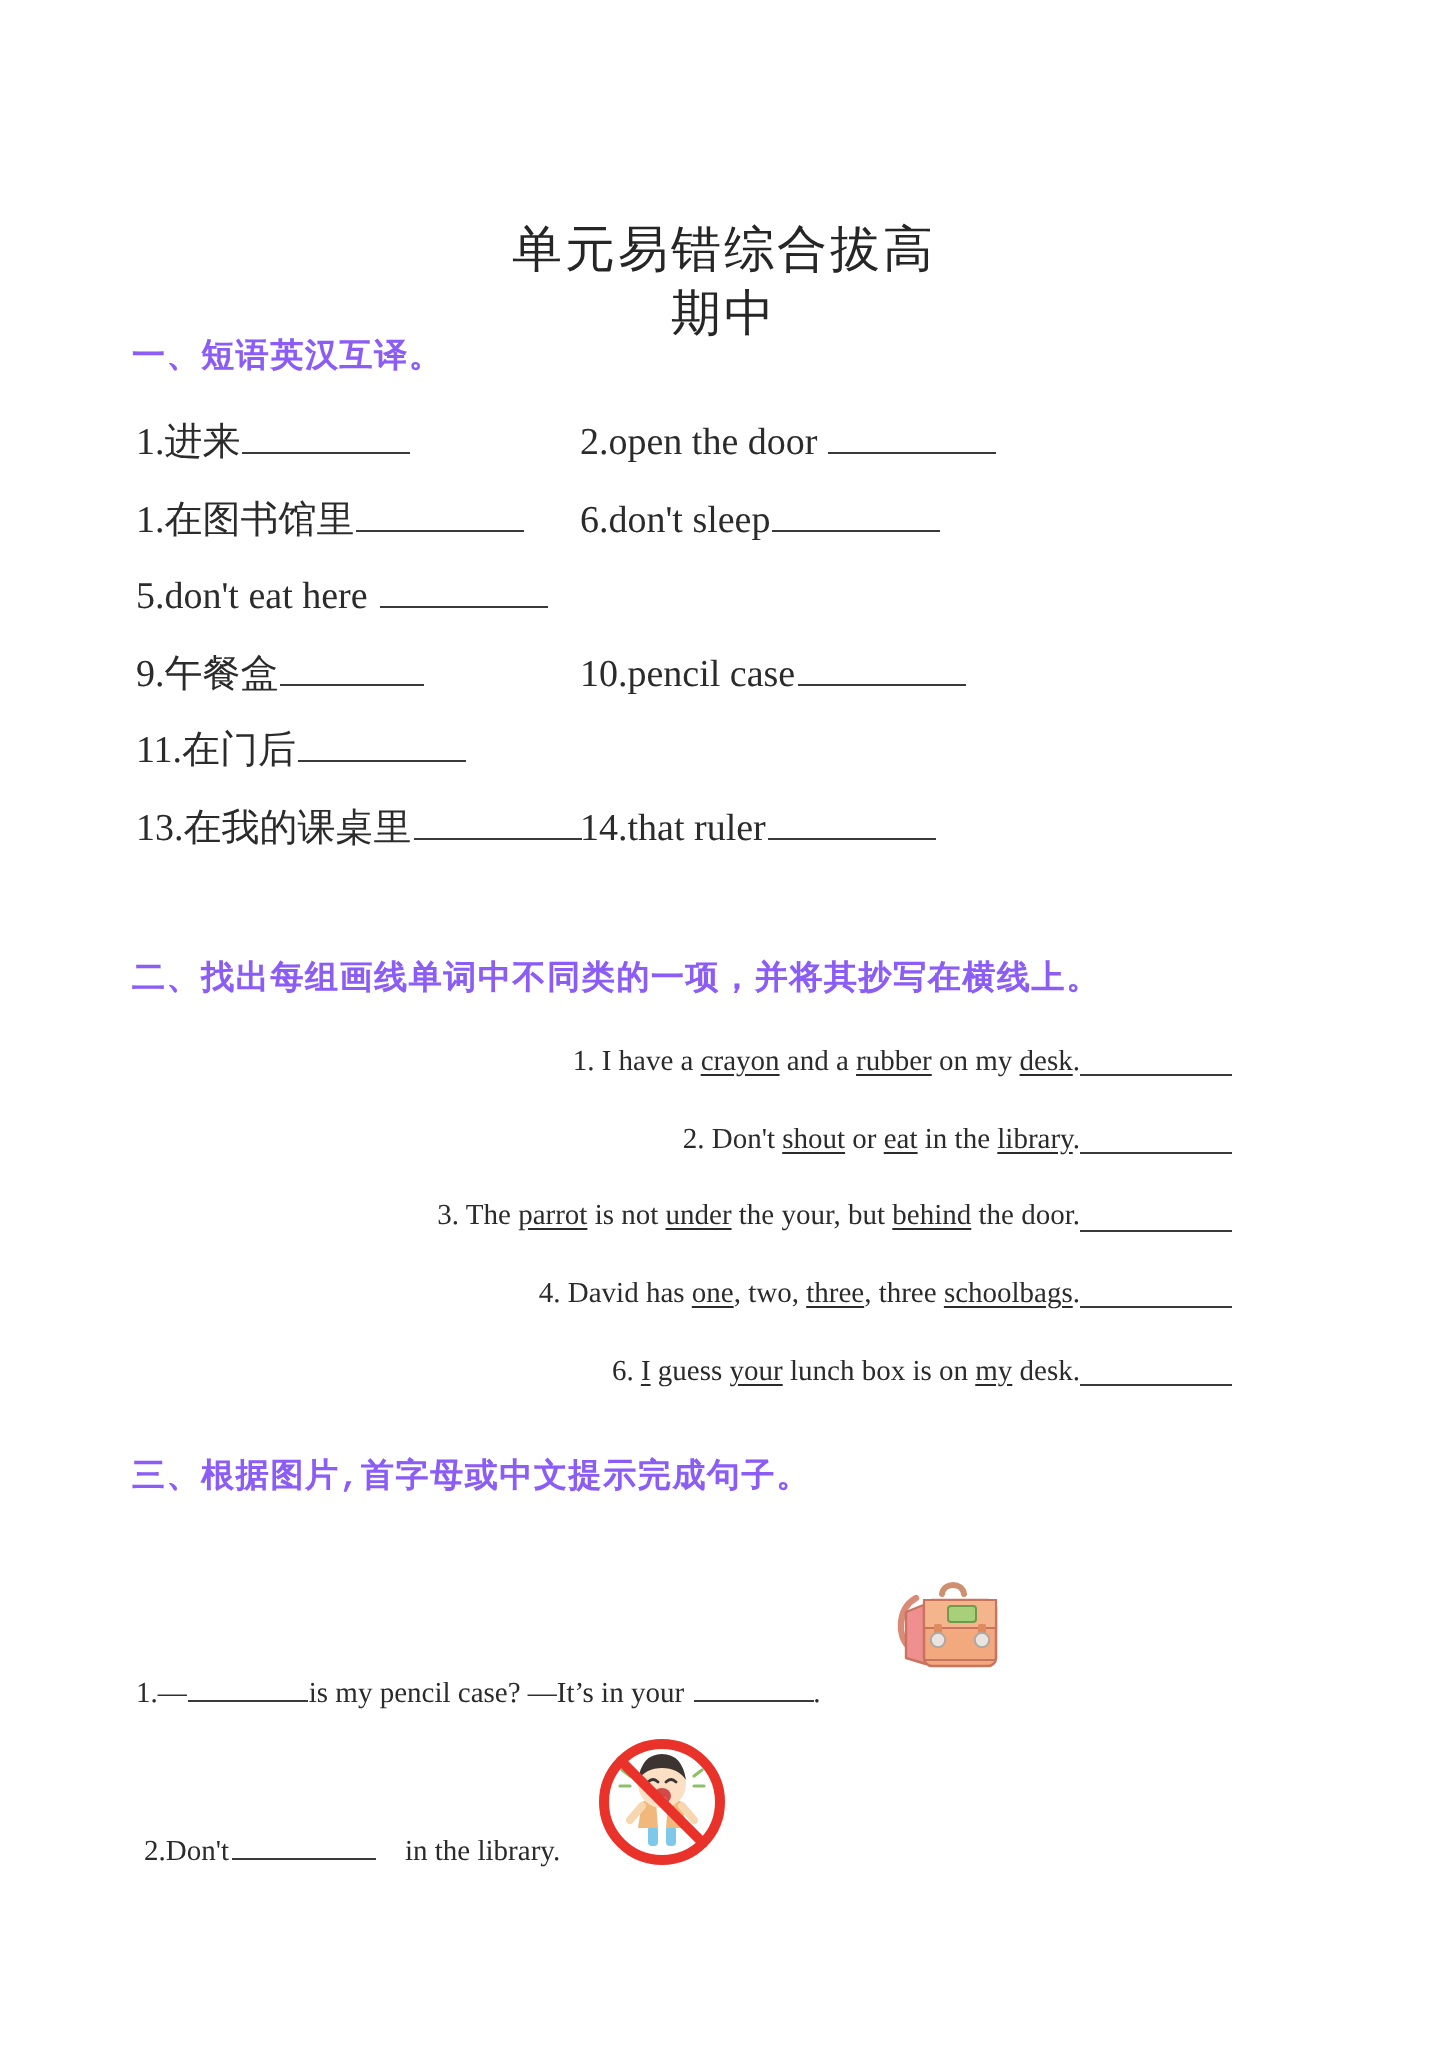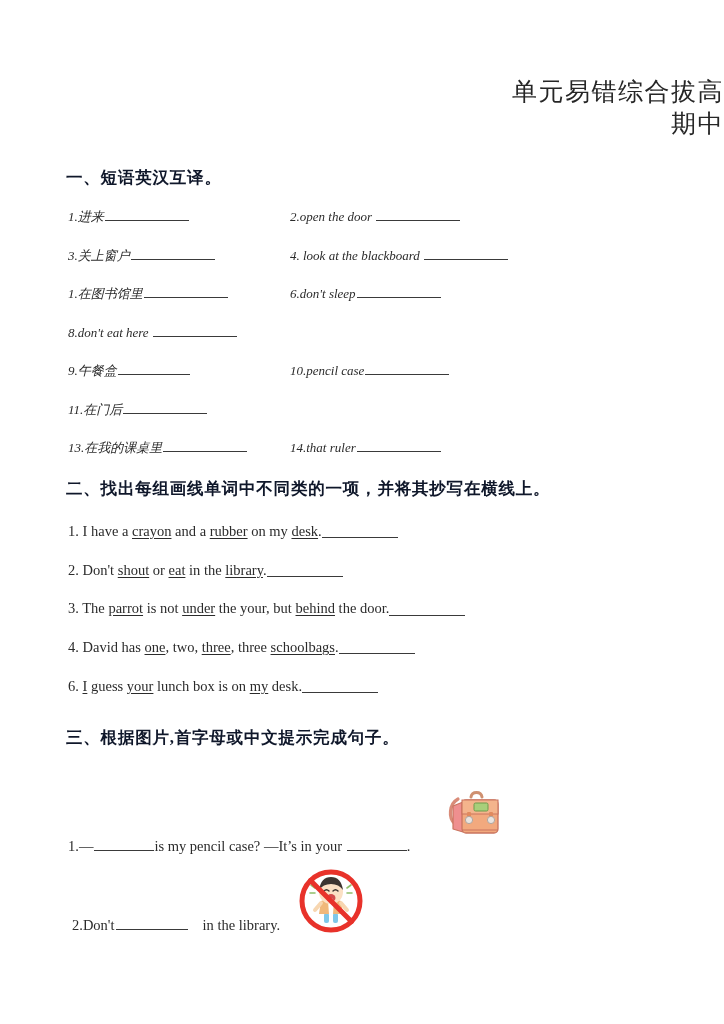--- a/index.html
+++ b/index.html
@@ -18,60 +18,59 @@
   .page {
     position: relative;
     width: 724px;
     height: 1024px;
     padding: 0;
     box-sizing: border-box;
   }
 
   
   .title-block {
-    text-align: right;
-    padding-top: 76px;
+    text-align: center;
+    padding-top: 109px;
     line-height: 1.28;
   }
   .title-line {
     font-size: 25px;
     letter-spacing: 1.5px;
     color: #262626;
     font-family: "DejaVu Serif", "Liberation Serif", serif;
   }
 
   
   .section-head {
-    color: #0f172a;
+    color: #8b5cf6;
     font-size: 16.5px;
     font-weight: bold;
     letter-spacing: 0.8px;
-    font-family: Liberation Serif, serif;
+    font-family: Liberation Mono, monospace;
   }
   .sec1-head { position: absolute; left: 66px; top: 167px; }
   .sec2-head { position: absolute; left: 66px; top: 478px; }
   .sec3-head { position: absolute; left: 66px; top: 727px; }
 
   
   .phrase-grid {
     position: absolute;
     left: 68px;
     top: 208px;
     width: 560px;
   }
   .phrase-row {
     display: flex;
     height: 38.5px;
     align-items: flex-start;
   }
   .phrase-cell {
-    font-size: 13px;
+    font-size: 19px;
     white-space: nowrap;
     line-height: 1.25;
-    font-style: italic;
   }
   .phrase-cell.left  { width: 222px; }
   .phrase-cell.right { width: 330px; }
   .blank {
     display: inline-block;
     border-bottom: 1.2px solid #3a3a3a;
     vertical-align: baseline;
     height: 0.95em;
     margin-left: 1px;
   }
@@ -82,21 +81,21 @@
 
   
   .diff-list {
     position: absolute;
     left: 68px;
     top: 522px;
     width: 566px;
   }
   .diff-row {
     display: flex;
-    justify-content: flex-start;
+    justify-content: flex-end;
     align-items: flex-start;
     height: 38.7px;
   }
   .diff-text {
     font-size: 14.5px;
     line-height: 1.25;
     white-space: nowrap;
   }
   .diff-text u { text-decoration: underline; text-underline-offset: 1.5px; }
   .ans-blank {
@@ -149,29 +148,25 @@
   </div>
 
   <div class="section-head sec1-head">一、短语英汉互译。</div>
 
   <div class="phrase-grid">
     <div class="phrase-row">
       <div class="phrase-cell left"><span>1.进来</span><span class="blank b-long"></span></div>
       <div class="phrase-cell right"><span>2.open the door </span><span class="blank b-long"></span></div>
     </div>
     <div class="phrase-row">
-      <div class="phrase-cell left"><span>3.关上窗户</span><span class="blank b-long"></span></div>
-      <div class="phrase-cell right"><span>4. look at the blackboard </span><span class="blank b-long"></span></div>
-    </div>
-    <div class="phrase-row">
       <div class="phrase-cell left"><span>1.在图书馆里</span><span class="blank b-long"></span></div>
       <div class="phrase-cell right"><span>6.don't sleep</span><span class="blank b-long"></span></div>
     </div>
     <div class="phrase-row">
-      <div class="phrase-cell right"><span>8.don't eat here </span><span class="blank b-long"></span></div>
+      <div class="phrase-cell right"><span>5.don't eat here </span><span class="blank b-long"></span></div>
     </div>
     <div class="phrase-row">
       <div class="phrase-cell left"><span>9.午餐盒</span><span class="blank b-mid"></span></div>
       <div class="phrase-cell right"><span>10.pencil case</span><span class="blank b-long"></span></div>
     </div>
     <div class="phrase-row">
       <div class="phrase-cell left"><span>11.在门后</span><span class="blank b-long"></span></div>
     </div>
     <div class="phrase-row">
       <div class="phrase-cell left"><span>13.在我的课桌里</span><span class="blank b-long"></span></div>

